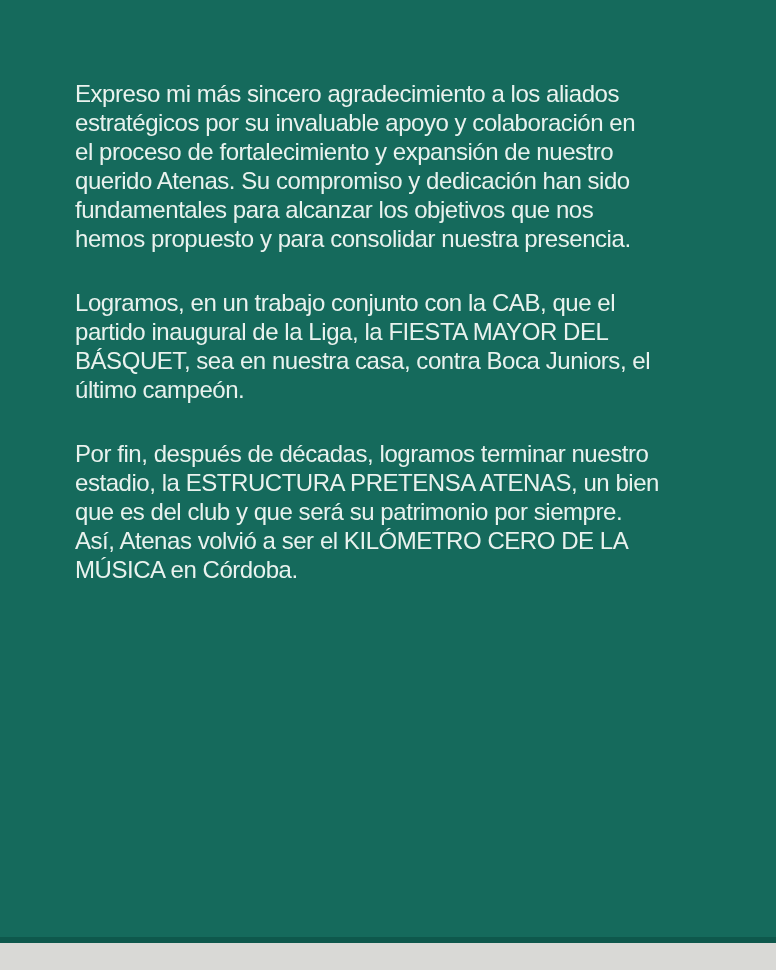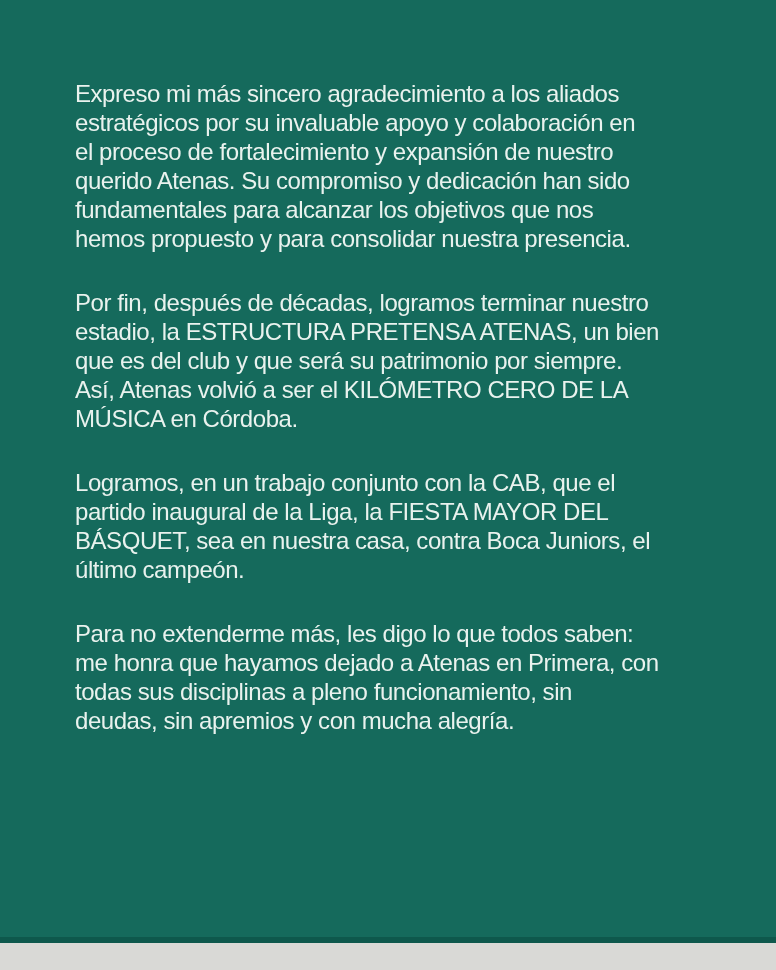--- a/index.html
+++ b/index.html
@@ -63,27 +63,23 @@
   <div class="green-edge"></div>
   <div class="footer-strip"></div>
 
   <div class="letter-body">
     <p class="para">Expreso mi más sincero agradecimiento a los aliados
 estratégicos por su invaluable apoyo y colaboración en
 el proceso de fortalecimiento y expansión de nuestro
 querido Atenas. Su compromiso y dedicación han sido
 fundamentales para alcanzar los objetivos que nos
 hemos propuesto y para consolidar nuestra presencia.</p>
+    <p class="para">Logramos, en un trabajo conjunto con la CAB, que el
+partido inaugural de la Liga, la FIESTA MAYOR DEL
+BÁSQUET, sea en nuestra casa, contra Boca Juniors, el
+último campeón.</p>
     <p class="para">Por fin, después de décadas, logramos terminar nuestro
 estadio, la ESTRUCTURA PRETENSA ATENAS, un bien
 que es del club y que será su patrimonio por siempre.
 Así, Atenas volvió a ser el KILÓMETRO CERO DE LA
 MÚSICA en Córdoba.</p>
-    <p class="para">Logramos, en un trabajo conjunto con la CAB, que el
-partido inaugural de la Liga, la FIESTA MAYOR DEL
-BÁSQUET, sea en nuestra casa, contra Boca Juniors, el
-último campeón.</p>
-    <p class="para">Para no extenderme más, les digo lo que todos saben:
-me honra que hayamos dejado a Atenas en Primera, con
-todas sus disciplinas a pleno funcionamiento, sin
-deudas, sin apremios y con mucha alegría.</p>
   </div>
 </div>
 
 </body></html>

